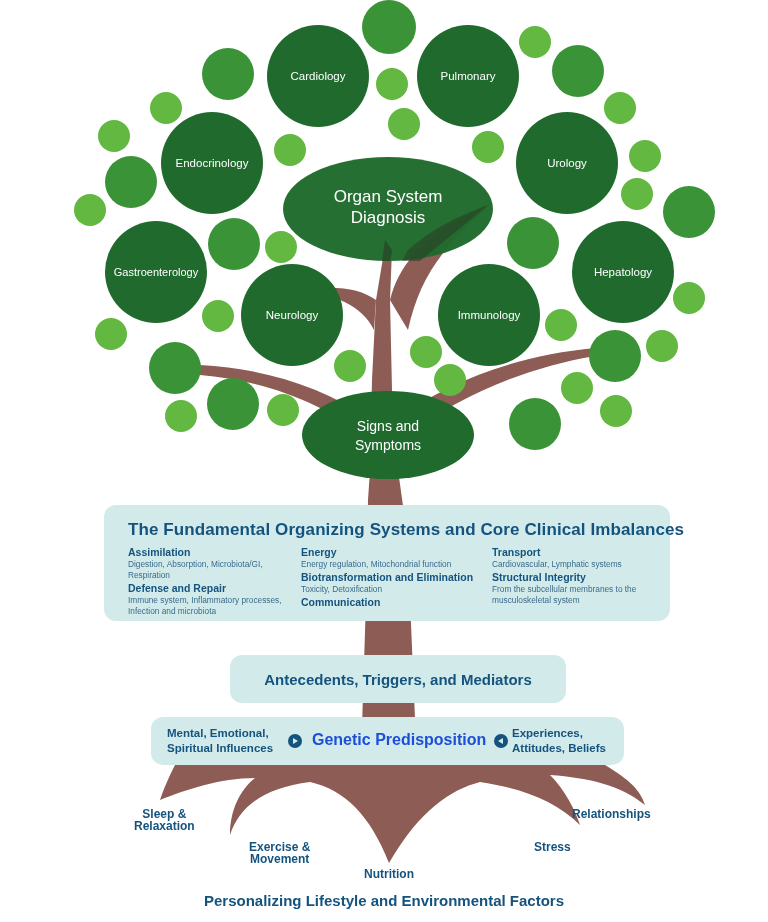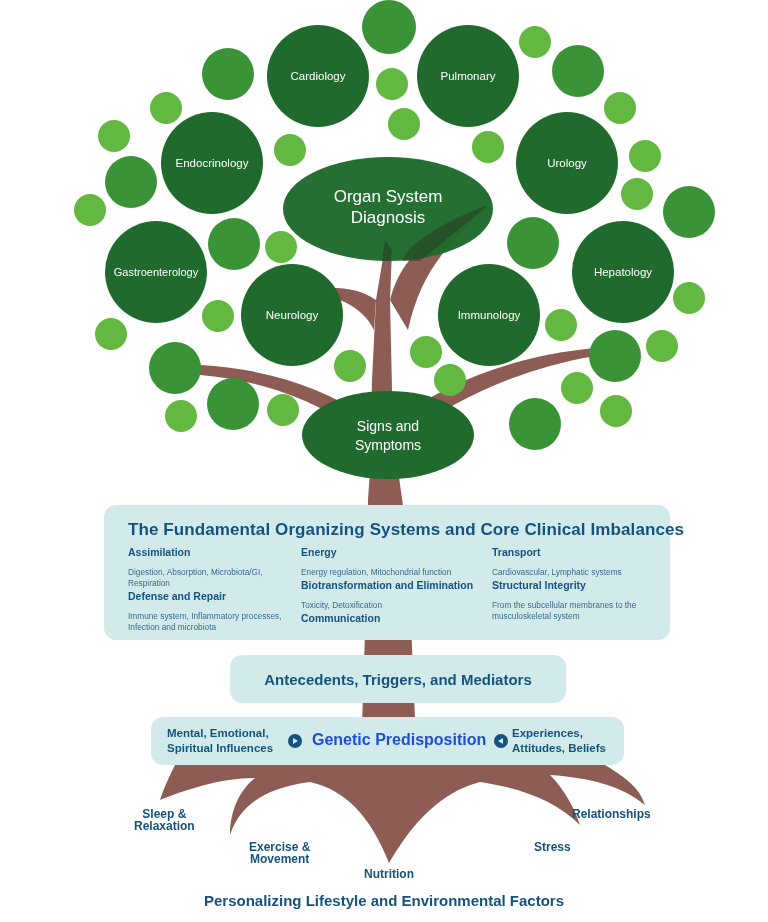--- a/index.html
+++ b/index.html
@@ -1,26 +1,26 @@
 <!DOCTYPE html>
 <html><head>
 <meta charset="utf-8">
 <style>
   html, body { margin: 0; padding: 0; background: #ffffff; }
   body { width: 768px; height: 922px; position: relative; overflow: hidden; font-family: "Liberation Sans", "DejaVu Sans", sans-serif; }
   #canvas { position: absolute; left: 0; top: 0; width: 768px; height: 922px; }
   .box { position: absolute; background: #d2ebea; border-radius: 12px; color: #0f4f7e; }
-  .fund-box { left: 104px; top: 505px; width: 566px; height: 135px; }
+  .fund-box { left: 104px; top: 505px; width: 566px; height: 116px; }
   .fund-title { position: absolute; left: 24px; top: 15px; font-size: 17px; font-weight: bold; color: #15537f; white-space: nowrap; letter-spacing: 0.1px; }
   .col { position: absolute; top: 40px; }
   .col.c1 { left: 24px; width: 175px; }
   .col.c2 { left: 197px; width: 180px; }
   .col.c3 { left: 388px; width: 175px; }
   .sec-h { font-size: 10.5px; font-weight: bold; color: #15537f; line-height: 13px; margin-top: 1px; }
-  .sec-d { font-size: 8.3px; color: #3a6a8c; line-height: 11px; margin-bottom: 1px; margin-top: 8px; }
+  .sec-d { font-size: 8.3px; color: #3a6a8c; line-height: 11px; margin-bottom: 1px; }
   .atm-box { left: 230px; top: 655px; width: 336px; height: 48px; display: flex; align-items: center; justify-content: center; }
   .atm-label { font-size: 15px; font-weight: bold; color: #15537f; }
   .gen-box { left: 151px; top: 717px; width: 473px; height: 48px; }
   .gen-left { position: absolute; left: 16px; top: 9px; font-size: 11.5px; font-weight: bold; color: #15537f; line-height: 15px; text-align: left; }
   .gen-center { position: absolute; left: 161px; top: 14px; font-size: 16px; font-weight: bold; color: #1d4ed8; }
   .gen-right { position: absolute; left: 361px; top: 9px; font-size: 11.5px; font-weight: bold; color: #15537f; line-height: 15px; }
   .arrow-icon { position: absolute; top: 17px; width: 14px; height: 14px; border-radius: 50%; background: #15537f; }
   .arrow-icon.right { left: 137px; }
   .arrow-icon.left { left: 343px; }
   .arrow-icon::after { content: ""; position: absolute; top: 4px; width: 0; height: 0; border-top: 3px solid transparent; border-bottom: 3px solid transparent; }

